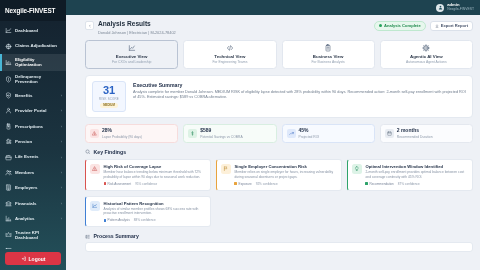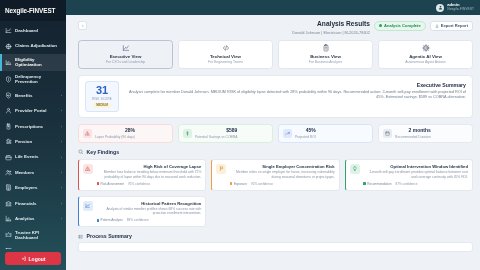--- a/index.html
+++ b/index.html
@@ -74,21 +74,21 @@
   .avatar {
     width: 8px; height: 8px; border-radius: 50%;
     background: #dfe8ec; color:#25505e;
     display: flex; align-items: center; justify-content: center;
   }
   .avatar svg { width: 5px; height: 5px; }
   .user-meta { display: flex; flex-direction: column; line-height: 1; }
   .user-name { font-size: 4.2px; color: #ffffff; font-weight: bold; }
   .user-org { font-size: 3.4px; color: #9db6c0; margin-top: 1px; }
 
-  .scroll { flex: 1 1 auto; overflow: hidden; padding: 5px 7px 0 12px; text-align: right; }
+  .scroll { flex: 1 1 auto; overflow: hidden; padding: 5px 7px 0 19px; }
 
   
   .page-head { display: flex; align-items: flex-start; gap: 4px; margin-bottom: 5px; }
   .back-btn {
     width: 9px; height: 9px; border-radius: 2px;
     background: #ffffff; border: 0.6px solid #dde3eb;
     display:flex; align-items:center; justify-content:center; color:#7e8b9c;
     flex: 0 0 9px; margin-top: 1px;
   }
   .back-btn svg { width: 4px; height: 4px; }

